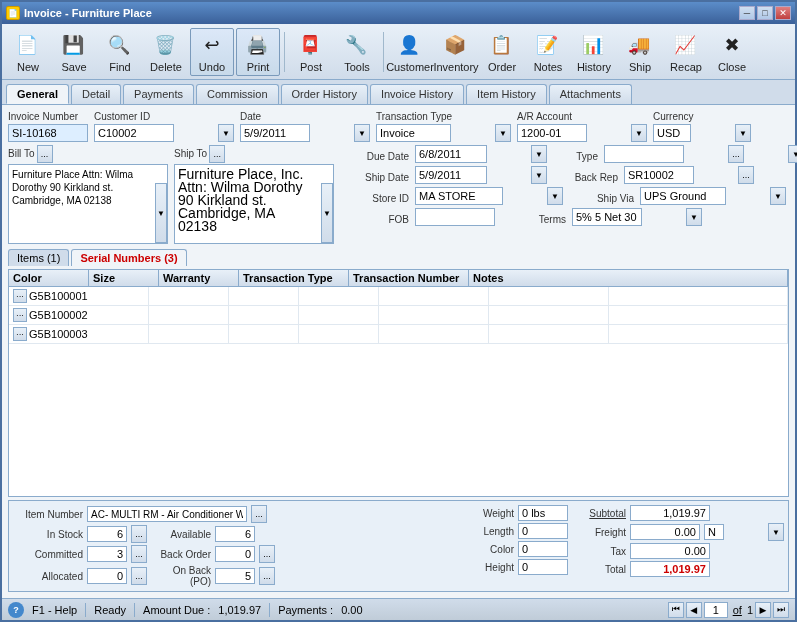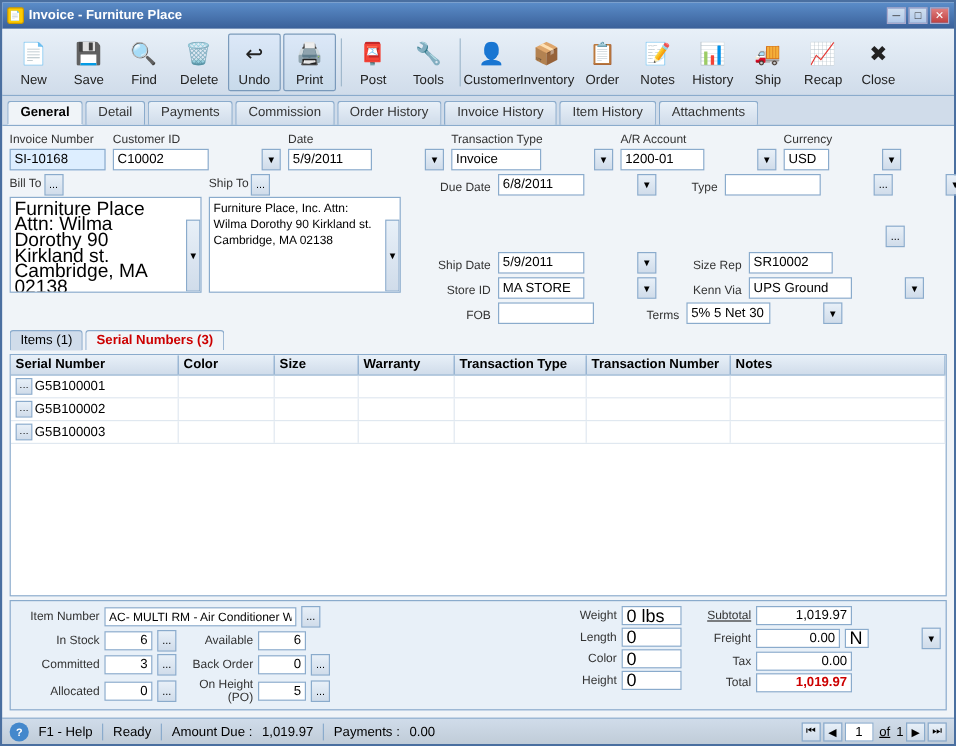--- a/index.html
+++ b/index.html
@@ -54,21 +54,21 @@
     .grid-row { display: flex; border-bottom: 1px solid #e0e8f0; }
     .grid-cell { padding: 2px 4px; border-right: 1px solid #e0e8f0; font-size: 11px; overflow: hidden; white-space: nowrap; }
     .grid-cell.serial { color: #000; }
     .cell-with-btn { display: flex; align-items: center; }
     .cell-dots-btn { border: 1px solid #8aabcc; background: linear-gradient(to bottom, #e8f0f8, #d0dcea); width: 14px; height: 14px; display: flex; align-items: center; justify-content: center; cursor: pointer; font-size: 8px; margin-right: 2px; }
 
     
     .bottom-panel { border: 1px solid #8aabcc; background: #e8f0f8; padding: 4px; display: flex; gap: 8px; }
     .bottom-field-row { display: flex; align-items: center; gap: 4px; }
     .bottom-label { font-size: 10px; color: #333; width: 70px; text-align: right; }
-    .bottom-input { border: 1px solid #8aabcc; background: white; height: 16px; padding: 1px 3px; font-size: 15px; }
+    .bottom-input { border: 1px solid #8aabcc; background: white; height: 16px; padding: 1px 3px; font-size: 11px; }
     .bottom-value { border: 1px solid #8aabcc; background: white; height: 16px; padding: 1px 3px; font-size: 11px; text-align: right; }
 
     
     .status-bar { background: linear-gradient(to bottom, #d0dcea, #c0ccd8); border-top: 1px solid #8aabcc; height: 22px; display: flex; align-items: center; padding: 0 6px; gap: 8px; font-size: 11px; }
     .status-icon { width: 16px; height: 16px; border-radius: 50%; background: #4488cc; color: white; display: flex; align-items: center; justify-content: center; font-size: 9px; font-weight: bold; }
     .status-sep { width: 1px; background: #8aabcc; height: 14px; }
     .page-nav { display: flex; align-items: center; gap: 2px; margin-left: auto; }
     .nav-btn { width: 16px; height: 16px; border: 1px solid #8aabcc; background: linear-gradient(to bottom, #e8f0f8, #d0dcea); display: flex; align-items: center; justify-content: center; font-size: 9px; cursor: pointer; }
     .page-display { border: 1px solid #8aabcc; background: white; width: 24px; height: 16px; text-align: center; font-size: 11px; }
 
@@ -219,35 +219,35 @@
     </div>
 
     <div style="display:flex; gap:6px;">
 
       <div class="field-group">
         <div style="display:flex; align-items:center; gap:2px;">
           <span class="field-label">Bill To</span>
           <div class="btn-dots">...</div>
         </div>
         <div class="address-box">
-          <div style="font-size:16px; line-height:13px; padding-right:14px;">Furniture Place
+          <div style="font-size:10px; line-height:13px; padding-right:14px;">Furniture Place
 Attn: Wilma Dorothy
 90 Kirkland st.
 Cambridge, MA 02138</div>
           <div class="scroll-btn">▼</div>
         </div>
       </div>
 
       <div class="field-group">
         <div style="display:flex; align-items:center; gap:2px;">
           <span class="field-label">Ship To</span>
           <div class="btn-dots">...</div>
         </div>
         <div class="address-box">
-          <div style="font-size:10px; line-height:13px; padding-right:14px;">Furniture Place, Inc.
+          <div style="font-size:14px; line-height:13px; padding-right:14px;">Furniture Place, Inc.
 Attn: Wilma Dorothy
 90 Kirkland st.
 Cambridge, MA 02138</div>
           <div class="scroll-btn">▼</div>
         </div>
       </div>
 
       <div style="display:flex; flex-direction:column; gap:3px; margin-left:4px;">
         <div class="form-row">
           <span class="field-label" style="width:65px; text-align:right;">Due Date</span>
@@ -261,34 +261,34 @@
             <div class="btn-dots">...</div>
             <div class="arrow-btn">▼</div>
           </div>
         </div>
         <div class="form-row">
           <span class="field-label" style="width:65px; text-align:right;">Ship Date</span>
           <div class="inline-flex">
             <input class="field-input" style="width: 72px;" value="5/9/2011">
             <div class="arrow-btn">▼</div>
           </div>
-          <span class="field-label" style="width:55px; text-align:right; margin-left:10px;">Size Rep</span>
-          <div class="inline-flex">
-            <input class="field-input" style="width: 70px; margin-top: 44px;" value="SR10002">
+          <span class="field-label" style="width:55px; text-align:right; margin-left:10px;">Back Rep</span>
+          <div class="inline-flex">
+            <input class="field-input" style="width: 70px;" value="SR10002">
             <div class="btn-dots">...</div>
             <div class="arrow-btn">▼</div>
           </div>
         </div>
         <div class="form-row">
           <span class="field-label" style="width:65px; text-align:right;">Store ID</span>
           <div class="inline-flex">
-            <input class="field-input" style="width: 72px;" value="MA STORE">
-            <div class="arrow-btn">▼</div>
-          </div>
-          <span class="field-label" style="width:55px; text-align:right; margin-left:10px;">Kenn Via</span>
+            <input class="field-input" style="width: 88px;" value="MA STORE">
+            <div class="arrow-btn">▼</div>
+          </div>
+          <span class="field-label" style="width:55px; text-align:right; margin-left:10px;">Ship Via</span>
           <div class="inline-flex">
             <input class="field-input" style="width: 86px;" value="UPS Ground">
             <div class="arrow-btn">▼</div>
           </div>
         </div>
         <div class="form-row">
           <span class="field-label" style="width:65px; text-align:right;">FOB</span>
           <input class="field-input" style="width: 80px;">
           <span class="field-label" style="width:55px; text-align:right; margin-left:10px;">Terms</span>
           <div class="inline-flex">
@@ -299,21 +299,20 @@
       </div>
     </div>
 
     <div class="sub-tab-strip">
       <div class="sub-tab">Items (1)</div>
       <div class="sub-tab active">Serial Numbers (3)</div>
     </div>
 
     <div class="grid-container" style="height: 160px;">
       <div class="grid-header">
-        <div class="grid-col-header" style="width:140px;">Serial Number</div>
         <div class="grid-col-header" style="width:80px;">Color</div>
         <div class="grid-col-header" style="width:70px;">Size</div>
         <div class="grid-col-header" style="width:80px;">Warranty</div>
         <div class="grid-col-header" style="width:110px;">Transaction Type</div>
         <div class="grid-col-header" style="width:120px;">Transaction Number</div>
         <div class="grid-col-header" style="flex:1;">Notes</div>
       </div>
       <div class="grid-body">
         <div class="grid-row">
           <div class="grid-cell serial" style="width:140px;">
@@ -380,21 +379,21 @@
           <input class="bottom-value" style="width: 40px;" value="3">
           <div class="btn-dots">...</div>
           <span class="bottom-label" style="width:60px;">Back Order</span>
           <input class="bottom-value" style="width: 40px;" value="0">
           <div class="btn-dots">...</div>
         </div>
         <div class="bottom-field-row">
           <span class="bottom-label">Allocated</span>
           <input class="bottom-value" style="width: 40px;" value="0">
           <div class="btn-dots">...</div>
-          <span class="bottom-label" style="width:60px;">On Height (PO)</span>
+          <span class="bottom-label" style="width:60px;">On Back (PO)</span>
           <input class="bottom-value" style="width: 40px;" value="5">
           <div class="btn-dots">...</div>
         </div>
       </div>
 
       <div style="display:flex; flex-direction:column; gap:2px;">
         <div class="bottom-field-row">
           <span class="bottom-label" style="width:45px;">Weight</span>
           <input class="bottom-input" style="width: 50px;" value="0 lbs">
         </div>

